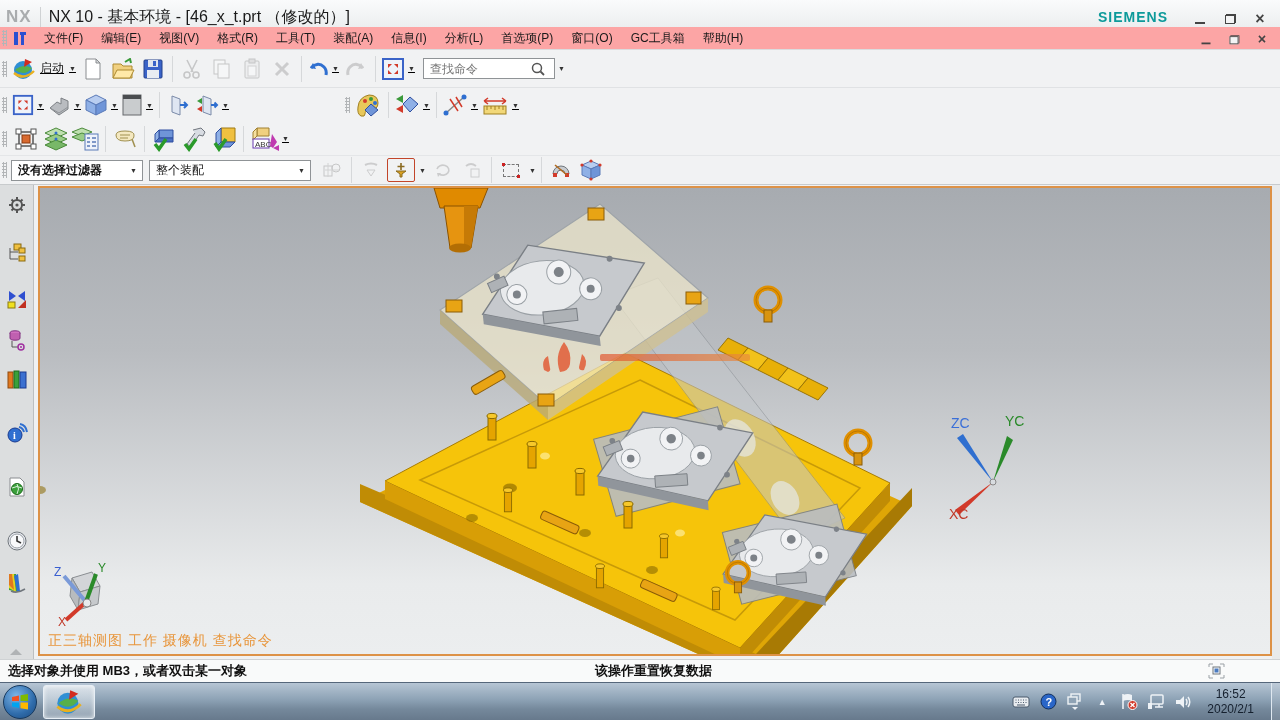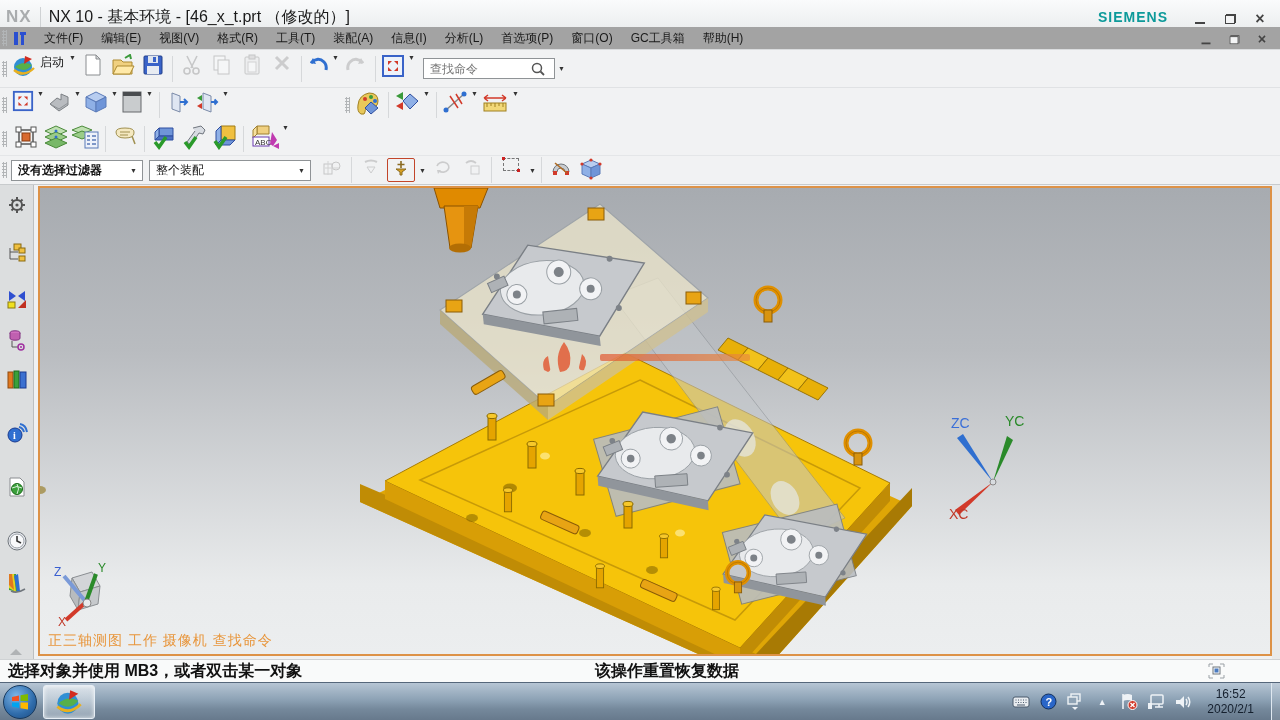--- a/index.html
+++ b/index.html
@@ -19,36 +19,36 @@
   .wc { width:16px; height:14px; display:flex; align-items:flex-end; justify-content:center;
     color:#444; font-size:13px; line-height:10px; cursor:default; }
   .wc-min { border-bottom:2px solid #444; width:10px; height:9px; }
   .wc-restore { position:relative; width:11px; height:10px; }
   .wc-restore::before { content:""; position:absolute; right:0; top:0; width:8px; height:7px; border:1.5px solid #444; }
   .wc-restore::after  { content:""; position:absolute; left:0; bottom:0; width:8px; height:7px; border:1.5px solid #444; background:#f3f4f5; }
   .wc-close { font-size:16px; font-weight:bold; }
 
   
   .menubar { position:absolute; top:27px; left:0; width:1280px; height:23px;
-    background:#a3a3a3; border-bottom:1px solid #dadcde; display:flex; align-items:center; }
+    background:#fca5a5; border-bottom:1px solid #dadcde; display:flex; align-items:center; }
   .grip { width:5px; height:16px; margin:0 4px 0 2px;
     background-image:radial-gradient(#b2b5b7 1px, transparent 1.2px); background-size:3px 3px; }
   .nx-mini { width:14px; height:15px; margin:0 8px 0 2px; }
   .menu-item { font-size:12px; color:#1a1a1a; padding:3px 9px; cursor:default; }
   .menubar-right { margin-left:auto; display:flex; gap:12px; margin-right:10px; }
   .menubar-right .wc { transform:scale(.9); }
 
   
   .tb-row { position:absolute; left:0; width:1280px; background:#f1f2f3; display:flex; align-items:center; }
   .tb1 { top:50px; height:38px; border-bottom:1px solid #e0e2e4; }
   .tb2 { top:88px; height:34px; }
   .tb3 { top:122px; height:34px; border-bottom:1px solid #e4e6e8; }
   .tb4 { top:156px; height:29px; border-bottom:1px solid #c8cbcd; }
-  .tbtn { min-width:28px; height:30px; display:flex; justify-content:center;
-    border-radius:2px; margin:0 1px; position:relative; }
+  .tbtn { min-width:28px; height:30px; display:flex; align-items:center; justify-content:center;
+    border-radius:2px; margin:0 1px; position:relative;text-decoration:underline; }
   .tb4 .tbtn { height:24px; }
   .disabled { opacity:.35; filter:grayscale(.8); }
   .dd { font-size:7px; color:#333; margin-left:2px; width:9px; text-align:center; }
   .sep { width:1px; height:26px; background:#d6d8da; margin:0 4px; }
   .start-label { font-size:12px; color:#111; margin:0 2px 0 4px; }
   .searchbox { display:flex; align-items:center; border:1px solid #8f9396; background:#fff;
     height:21px; width:132px; margin-left:6px; padding:0 3px 0 6px; }
   .searchbox input { border:none; outline:none; width:100px; font-size:12px; color:#333;
     font-family:"Liberation Sans",sans-serif; }
   .select { display:flex; align-items:center; justify-content:space-between; border:1px solid #8f9396;
@@ -77,21 +77,21 @@
   .wcs-triad { position:absolute; left:905px; top:222px; }
 
   .watermark { position:absolute; left:500px; top:148px; display:flex; align-items:center; gap:8px;
     opacity:.78; pointer-events:none; }
   .wm-text { font-size:22px; font-weight:bold; color:#e2512a; letter-spacing:3px;
     text-shadow:0 0 1px rgba(255,255,255,.4); }
   .wm-sub { height:7px; width:150px; background:linear-gradient(90deg,#e2512a,#e88a40); margin-top:2px; border-radius:2px; opacity:.85; }
 
   
   .statusbar { position:absolute; top:659px; left:0; width:1280px; height:23px; background:#f9fafa;
-    border-top:1px solid #cfd2d4; display:flex; align-items:center; font-size:16px; color:#111; }
+    border-top:1px solid #cfd2d4; display:flex; align-items:center; font-size:13px; color:#111; }
   .status-prompt { margin-left:8px; font-weight:bold; }
   .status-msg { position:absolute; left:595px; font-weight:bold; }
   .status-icon { position:absolute; left:1208px; top:3px; }
 
   
   .taskbar { position:absolute; top:682px; left:0; width:1280px; height:38px;
     background:linear-gradient(#b6c5d4, #8da2b5 45%, #75899c 70%, #67798c);
     border-top:1px solid #55667a; display:flex; align-items:center; }
   .start-orb { width:34px; height:34px; border-radius:50%; margin-left:3px;
     background:radial-gradient(circle at 38% 32%, #7db6e8, #2f6cab 60%, #1c4a7e);

